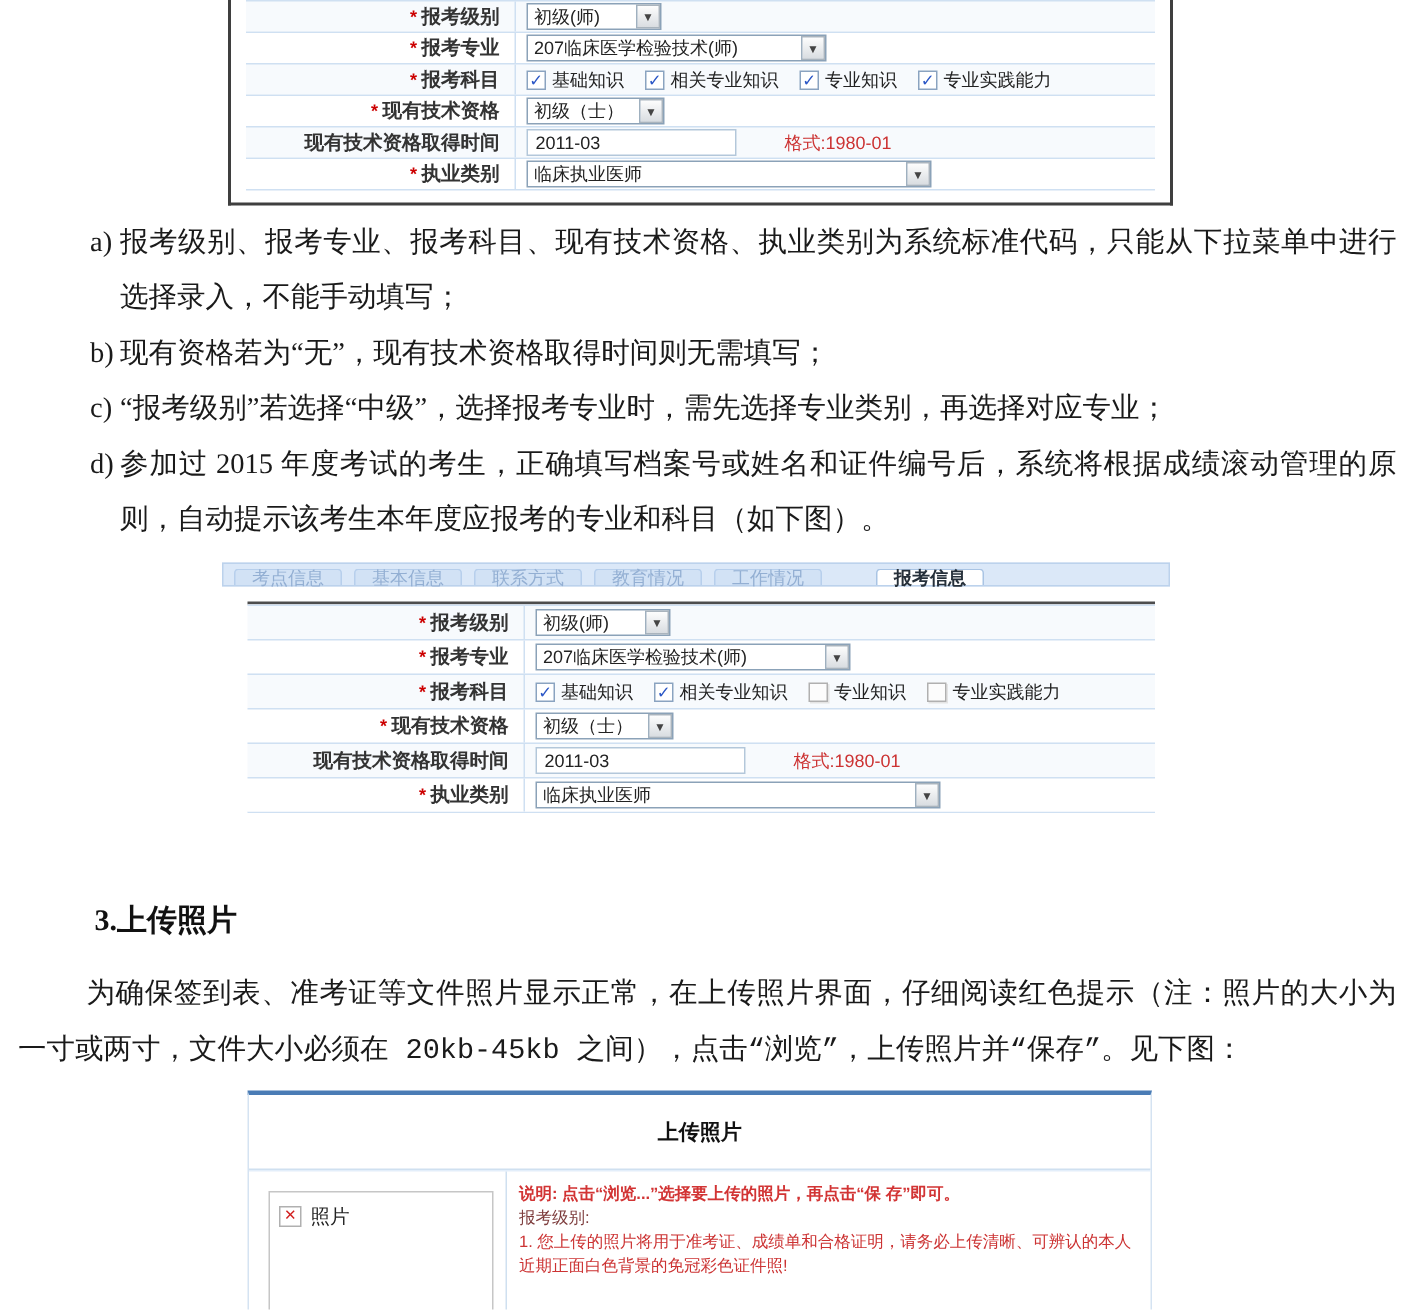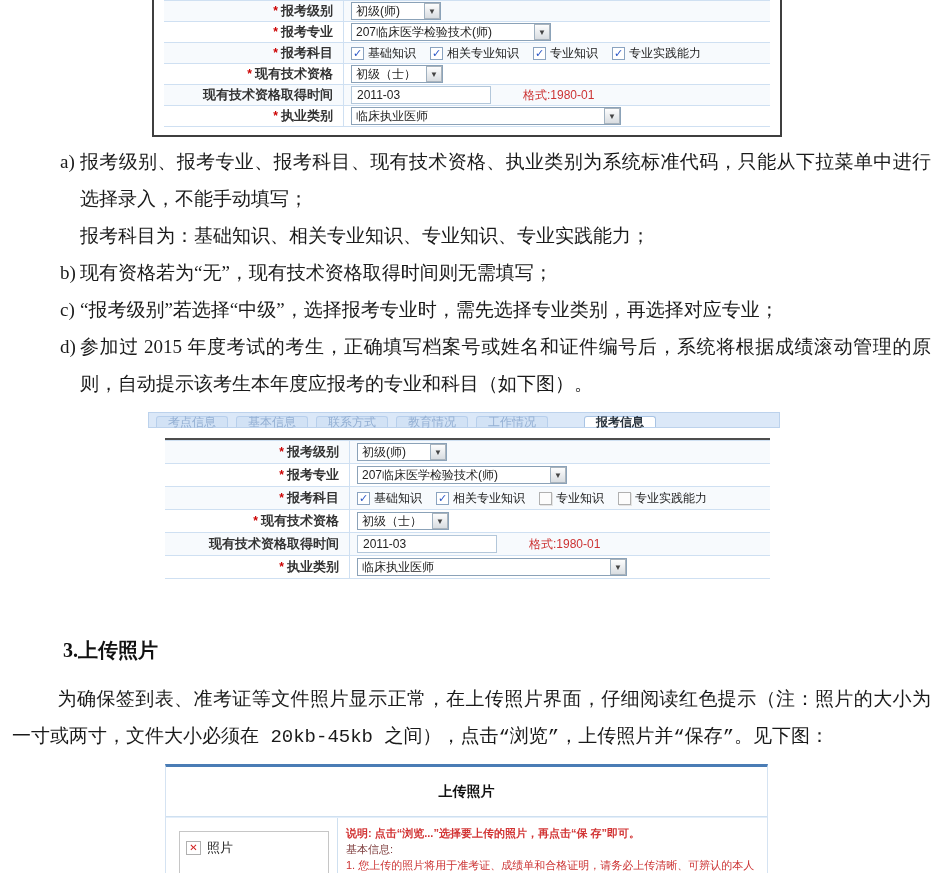--- a/index.html
+++ b/index.html
@@ -152,21 +152,20 @@
         </div>
       </div>
     </div>
 </div>
 
 <div class="notes" id="notes">
     <div class="note-item">
       <div class="note-marker">a)</div>
       <div class="note-body">
         <p>报考级别、报考专业、报考科目、现有技术资格、执业类别为系统标准代码，只能从下拉菜单中进行选择录入，不能手动填写；</p>
-        <p>报考科目为：基础知识、相关专业知识、专业知识、专业实践能力；</p>
       </div>
     </div>
     <div class="note-item">
       <div class="note-marker">b)</div>
       <div class="note-body">
         <p>现有资格若为“无”，现有技术资格取得时间则无需填写；</p>
       </div>
     </div>
     <div class="note-item">
       <div class="note-marker">c)</div>
@@ -283,17 +282,17 @@
     <div class="upload-left">
       <div class="photo-box">
         <span class="broken">
           <span class="bi">✕</span>
           <span class="bl">照片</span>
         </span>
       </div>
     </div>
     <div class="upload-right" id="upload-lines">
         <div class="rl-bold-red">说明: 点击“浏览...”选择要上传的照片，再点击“保 存”即可。</div>
-        <div class="rl-maroon">基本信息:</div>
+        <div class="rl-maroon">报考级别:</div>
         <div class="rl-red">1. 您上传的照片将用于准考证、成绩单和合格证明，请务必上传清晰、可辨认的本人近期正面白色背景的免冠彩色证件照!</div>
       </div>
   </div>
 </div>
 
 </body></html>

